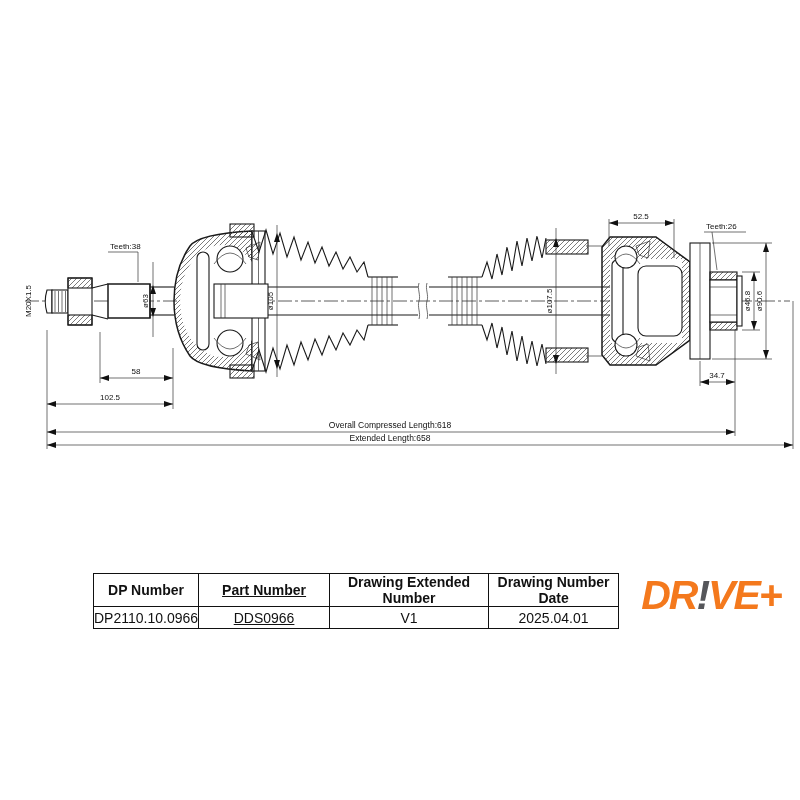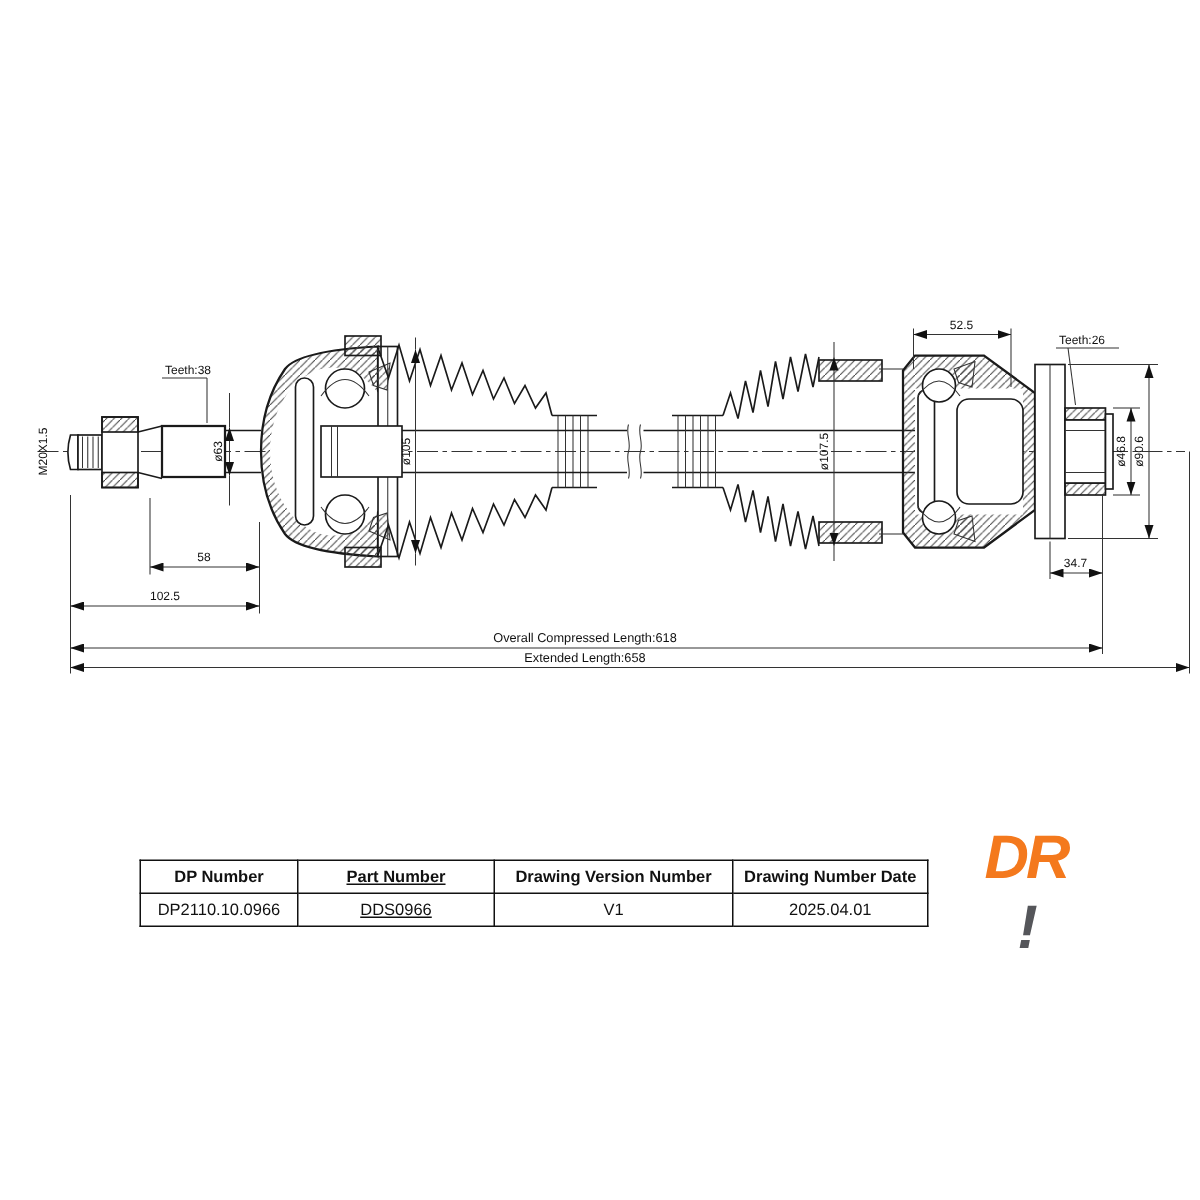--- a/index.html
+++ b/index.html
@@ -10,29 +10,29 @@
   .lbl{font-size:8px;}
   .lbl2{font-size:8.5px;}
   .thin{stroke:#333;stroke-width:0.7;fill:none;}
   .med{stroke:#1a1a1a;stroke-width:1.1;fill:none;}
   .main{stroke:#1a1a1a;stroke-width:1.5;fill:none;}
   .wfill{fill:#ffffff;}
   .hfill{fill:url(#hatch);}
   
   #titleblock{position:absolute;left:93px;top:573px;border-collapse:collapse;}
   #titleblock td{border:1.4px solid #111;text-align:center;vertical-align:middle;
-                 font-size:11px;padding:0;}
+                 font-size:14px;padding:0;}
   #titleblock tr{height:22px;}
   .th{font-weight:bold;}
   .c0{width:104px;}.c1{width:130px;text-decoration:underline;}.c2{width:158px;}.c3{width:129px;}
   
-  #logo{position:absolute;left:597px;top:568px;width:174px;height:54px;
+  #logo{position:absolute;left:624px;top:568px;width:174px;height:54px;
         display:flex;align-items:center;justify-content:center;
         font-weight:bold;font-style:italic;font-size:41px;letter-spacing:-2px;
-        white-space:nowrap;flex-direction:column;}
+        white-space:nowrap;}
 </style>
 </head>
 <body>
 
 <div id="page">
 
   <svg width="800" height="560" viewBox="0 0 800 560">
     <defs>
       <pattern id="hatch" patternUnits="userSpaceOnUse" width="5" height="5">
         <path d="M0,5 L5,0" stroke="#444" stroke-width="0.7"></path>
@@ -218,30 +218,31 @@
       <line class="thin" x1="47" y1="445" x2="793" y2="445" marker-start="url(#as)" marker-end="url(#ae)"></line>
       <text class="lbl2" x="390" y="441" text-anchor="middle">Extended Length:658</text>
     </g>
   </svg>
 
   <table id="titleblock">
     <tbody>
         <tr>
       <td class="th c0">DP Number</td>
       <td class="th c1">Part Number</td>
-      <td class="th c2">Drawing Version Number</td>
+      <td class="th c2">Drawing Extended Number</td>
       <td class="th c3">Drawing Number Date</td>
     </tr>
     <tr>
       <td class="c0">DP2110.10.0966</td>
       <td class="c1">DDS0966</td>
       <td class="c2">V1</td>
       <td class="c3">2025.04.01</td>
     </tr>
   </tbody>
     </table>
 
   <div id="logo">
     <span id="logo-dr" style="color: rgb(244, 121, 29);">DR</span>
       <span id="logo-bang" style="color: rgb(85, 86, 90);">!</span>
+      <span id="logo-ve" style="color: rgb(244, 121, 29);">VE+</span>
   </div>
 
 </div>
 
 </body></html>

